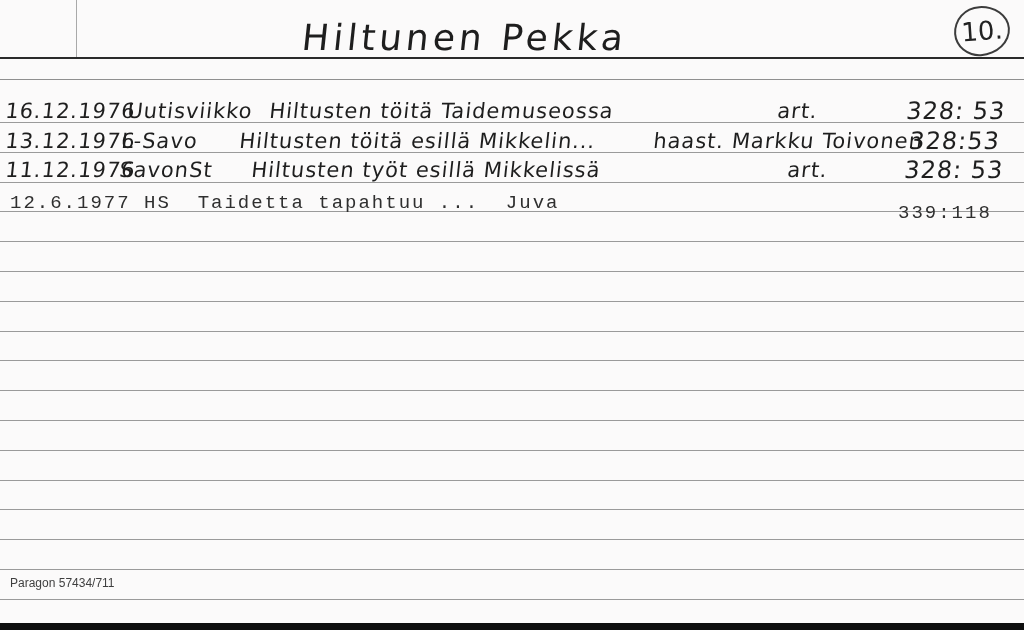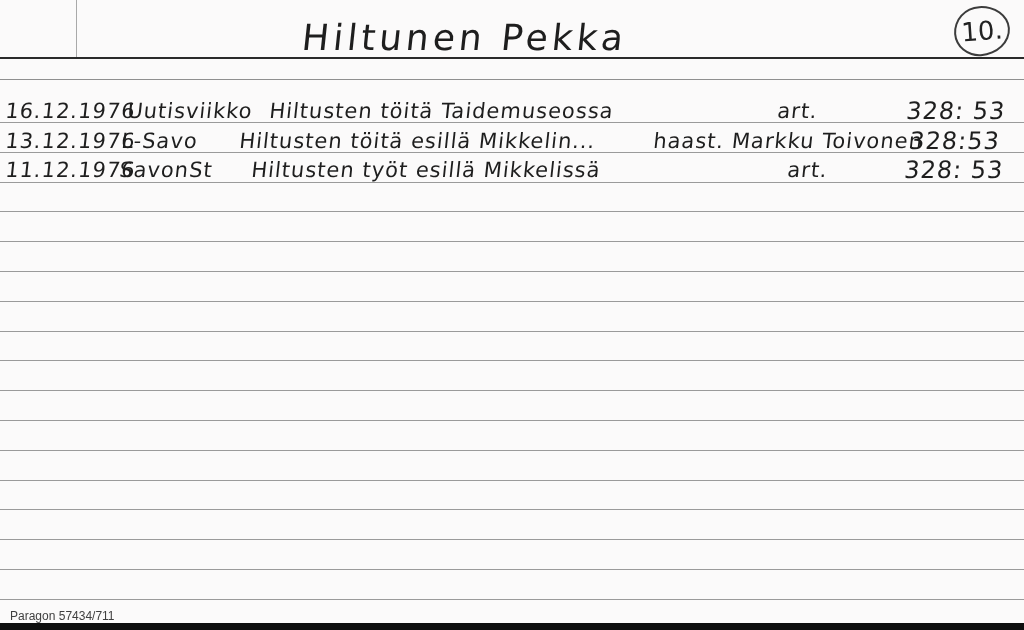--- a/index.html
+++ b/index.html
@@ -73,21 +73,21 @@
   .r3 .ref{left:903px;}
   
   .typed{
     font-family:"Liberation Mono","DejaVu Sans Mono",monospace;
     color:#2f2f2f;
   }
   .r4{top:190px;height:24px;}
   .r4 .c-line{left:10px;font-size:19px;letter-spacing:2px;white-space:pre;}
   .r4 .ref{left:898px;font-size:19px;letter-spacing:2px;bottom:-10px;}
   .footer{
-    position:absolute;left:10px;top:609px;
+    position:absolute;left:10px;top:576px;
     font-size:12px;color:#3f3f3f;
     font-family:"Liberation Sans",sans-serif;
   }
 </style>
 </head>
 <body>
 
 <div class="card">
 
   <div class="header-vline"></div>
@@ -118,17 +118,21 @@
   </div>
 
   <div class="row hand-row r3">
     <span class="hand c-date">11.12.1976</span>
     <span class="hand c-source">SavonSt</span>
     <span class="hand c-desc">Hiltusten työt esillä Mikkelissä</span>
     <span class="hand c-credit">art.</span>
     <span class="hand ref">328: 53</span>
   </div>
 
+  <div class="row r4">
+    <span class="typed c-line">12.6.1977 HS  Taidetta tapahtuu ...  Juva</span>
+    <span class="typed ref">339:118</span>
+  </div>
 
   <div class="footer">Paragon 57434/711</div>
   <div class="bottom-bar"></div>
 
 </div>
 
 </body></html>

